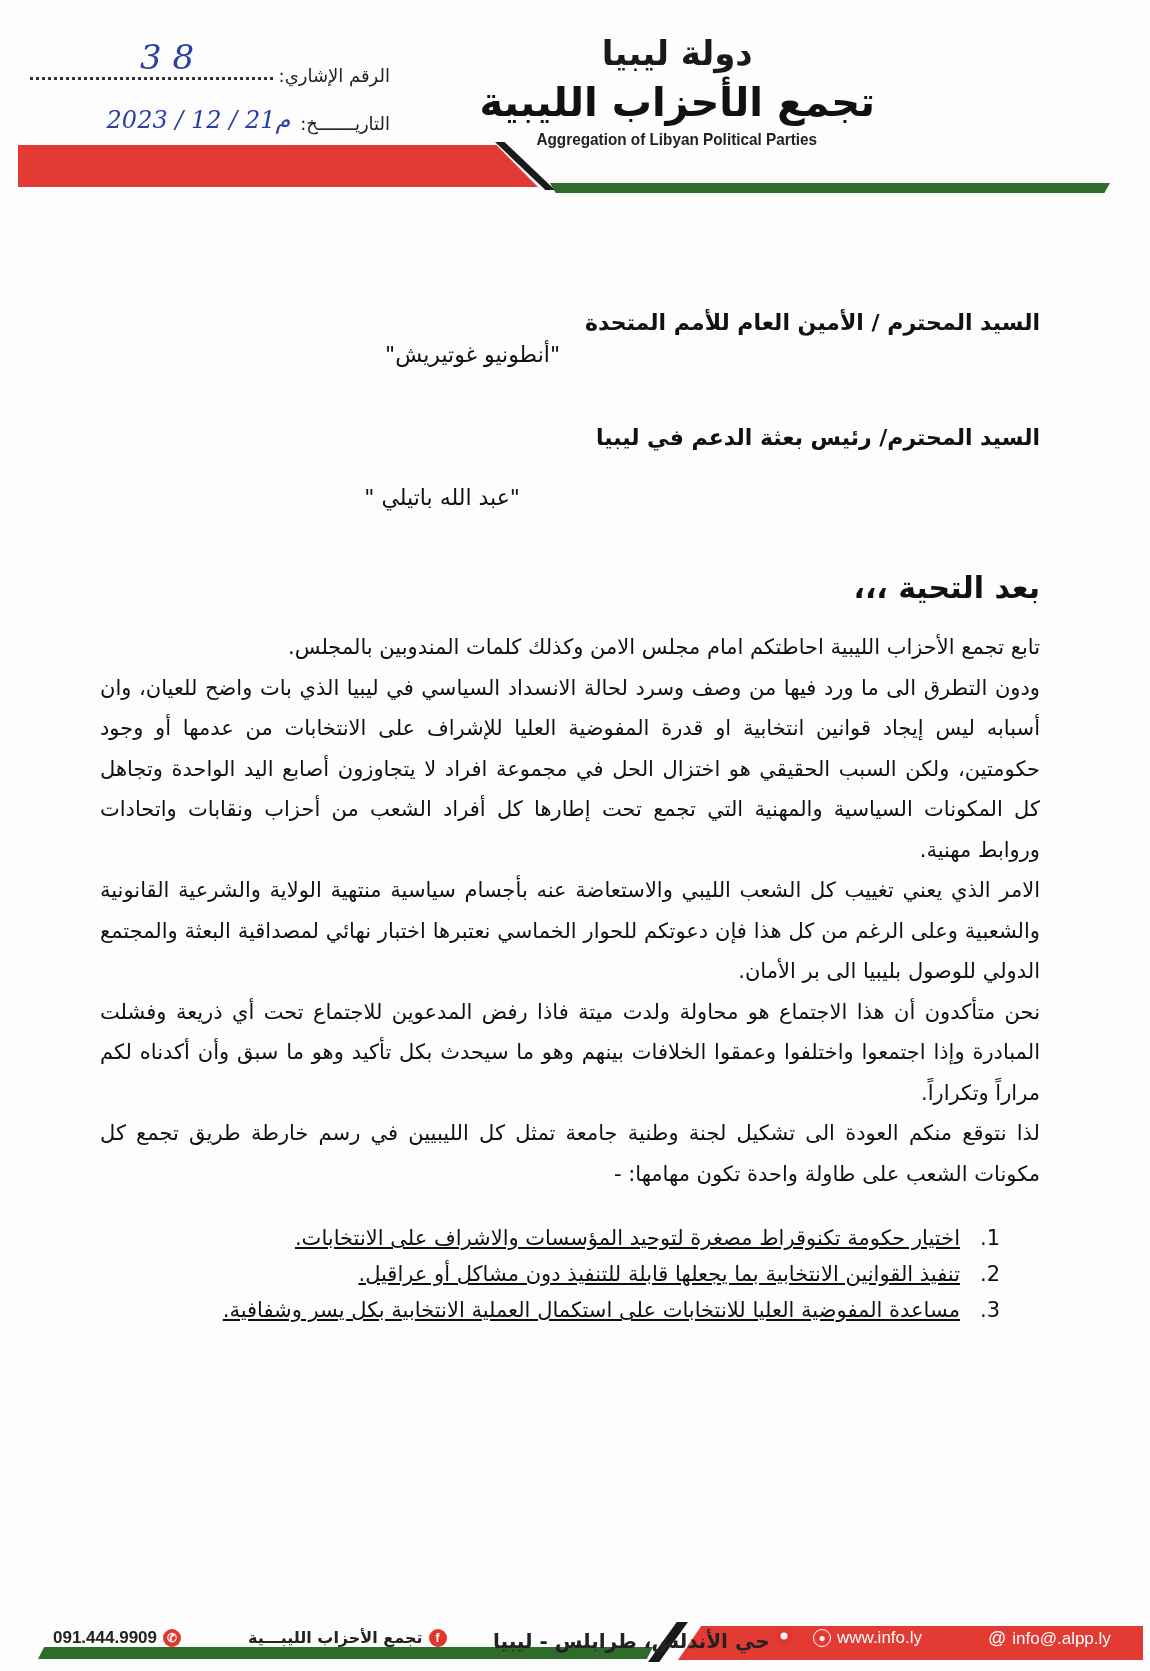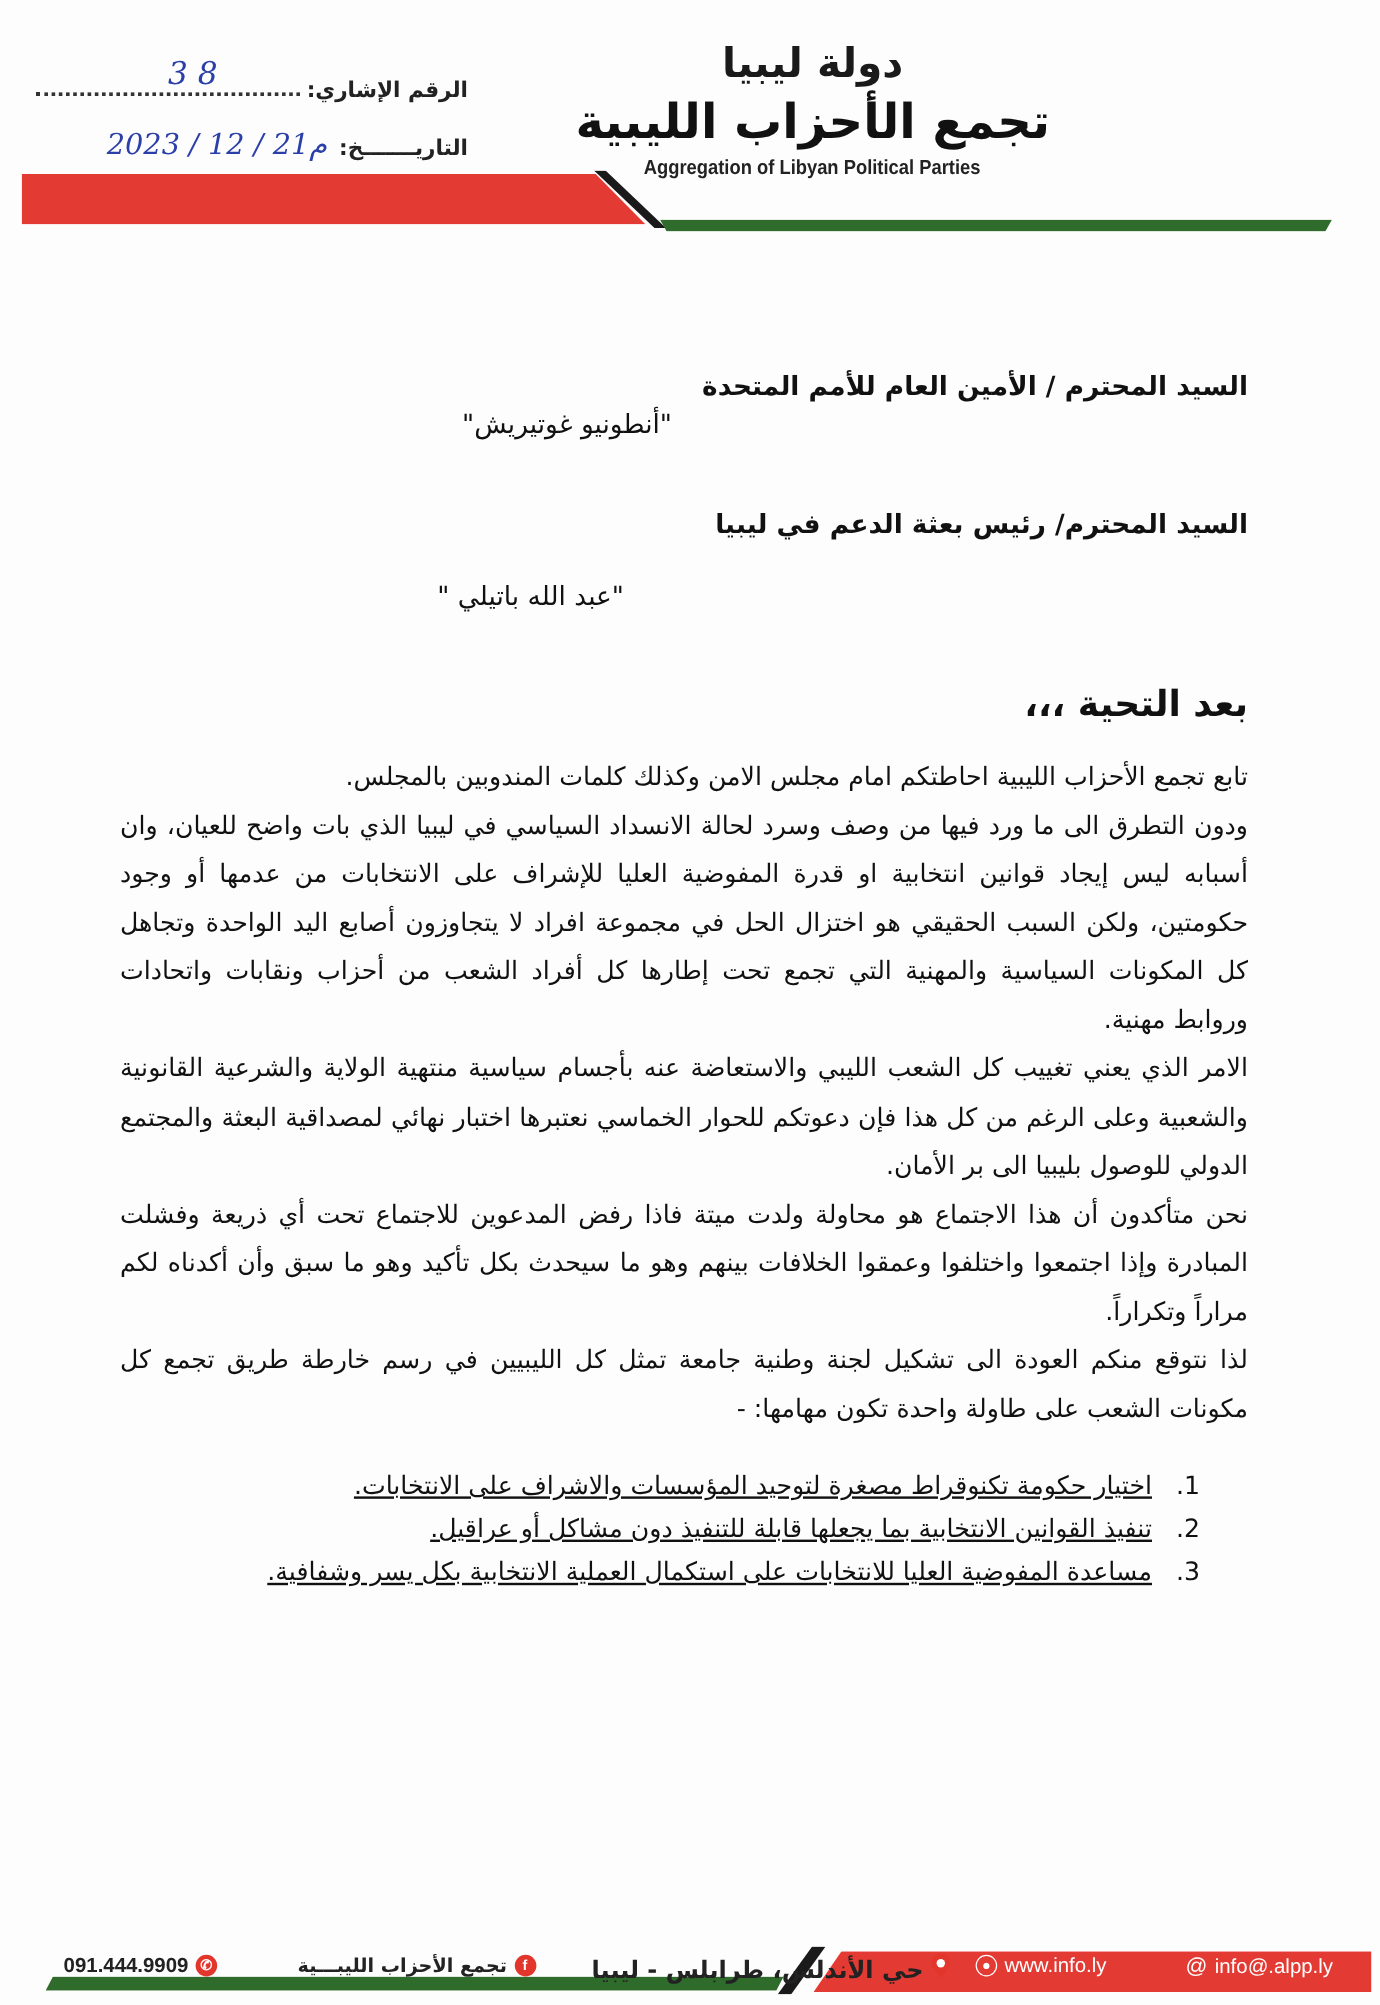--- a/index.html
+++ b/index.html
@@ -3,23 +3,23 @@
 <meta charset="utf-8">
 <style>
   * { box-sizing: border-box; margin: 0; padding: 0; }
   html, body { width: 1150px; height: 1671px; background: #fdfdfd; overflow: hidden; }
   body { position: relative; font-family: "DejaVu Sans", sans-serif; color: #111; }
 
   
   .header { position: absolute; left: 0; top: 0; width: 1150px; height: 200px; }
   .ref-block { position: absolute; left: 30px; top: 38px; width: 360px; direction: rtl; }
   .ref-row { display: flex; align-items: flex-end; height: 48px; direction: rtl; }
-  .ref-label { font-family: "DejaVu Sans", sans-serif; font-weight: bold; font-size: 18px; color: #222; white-space: nowrap; }
+  .ref-label { font-family: "DejaVu Sans", sans-serif; font-weight: normal; font-size: 18px; color: #222; white-space: nowrap; }
   .ref-dots { flex: 1; border-bottom: 3px dotted #333; margin: 0 6px 6px 0; position: relative; height: 20px; }
-  .handwriting { font-family: "DejaVu Serif", serif; font-style: italic; color: #2b3fa8; font-size: 26px; }
+  .handwriting { font-family: "DejaVu Serif", serif; font-style: italic; color: #2b3fa8; font-size: 34px; }
   .ref-number { position: absolute; left: 110px; bottom: 0; }
   .date-value { margin-right: 10px; letter-spacing: 2px; font-size: 24px; margin-top: 48px; }
 
   .title-block { position: absolute; right: 275px; top: 30px; text-align: center; direction: rtl; }
   .state-name { font-weight: bold; font-size: 34px; color: #1a1a1a; line-height: 46px; }
   .org-name-ar { font-weight: bold; font-size: 40px; color: #111; line-height: 52px; letter-spacing: 0.5px; }
   .org-name-en { font-family: "Liberation Sans", sans-serif; font-weight: bold; font-size: 17px; color: #222; direction: ltr; margin-top: 2px; transform: scaleX(0.9); }
 
   .logo { position: absolute; right: 20px; top: 22px; width: 170px; height: 165px; }
 

